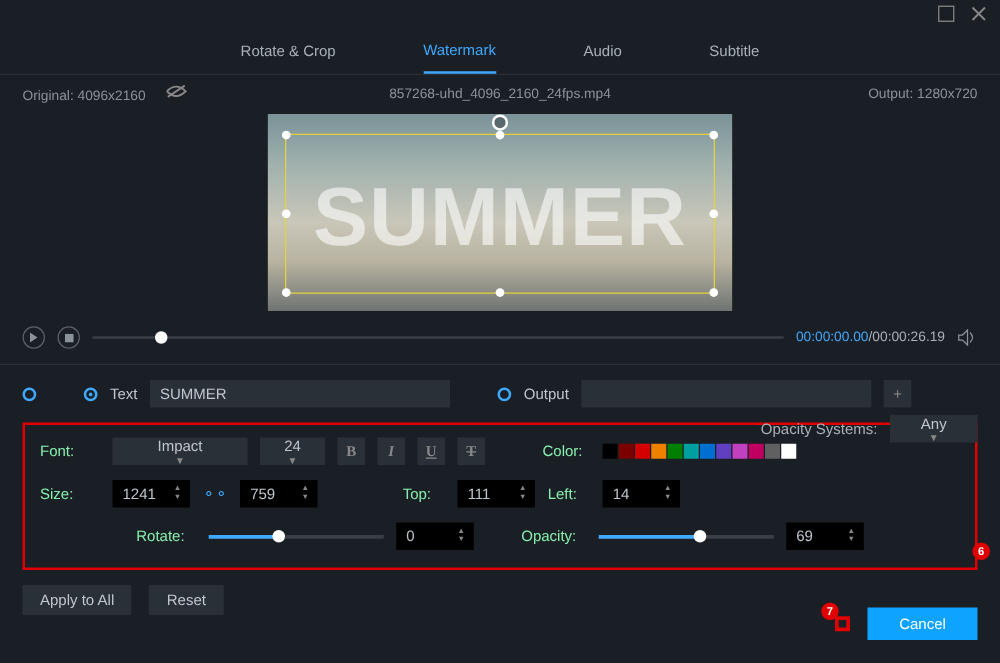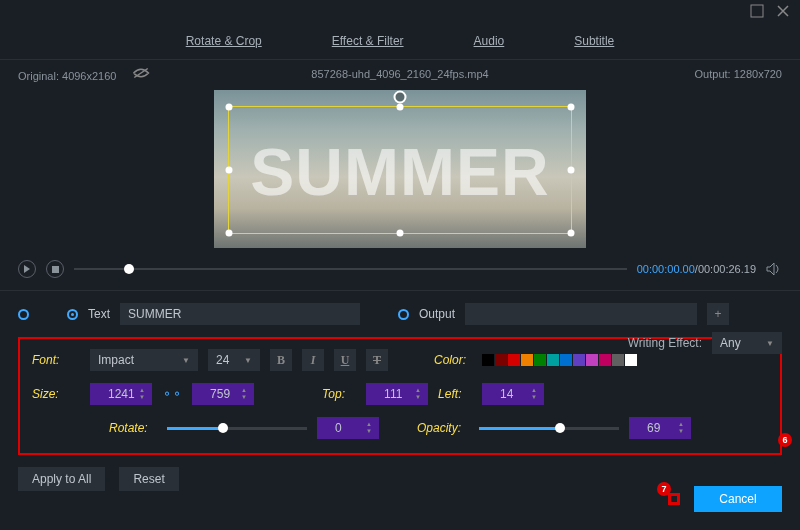--- a/index.html
+++ b/index.html
@@ -1,21 +1,21 @@
 <!DOCTYPE html>
 <html><head>
 <meta charset="utf-8">
 <style>
 * { margin: 0; padding: 0; box-sizing: border-box; font-family: -apple-system, "Segoe UI", Arial, sans-serif; }
 body { background: #1a1f26; color: #a8b0b8; font-size: 12px; overflow: hidden; width: 800px; height: 530px; }
 
 .titlebar { height: 22px; display: flex; justify-content: flex-end; padding: 4px 10px; gap: 12px; }
 .titlebar .win-btn { width: 14px; height: 14px; color: #888; cursor: pointer; }
 
-.tabbar { height: 38px; display: flex; justify-content: center; align-items: center; gap: 70px; border-bottom: 1px solid #2a2f36; text-decoration: underline; }
+.tabbar { height: 38px; display: flex; justify-content: center; align-items: center; gap: 70px; border-bottom: 1px solid #2a2f36; }
 .tabbar .tab { color: #a8b0b8; cursor: pointer; padding: 10px 0; }
 .tabbar .tab.active { color: #3fa9ff; border-bottom: 2px solid #3fa9ff; }
 
 .infobar { display: flex; justify-content: space-between; align-items: center; padding: 6px 18px; font-size: 11px; color: #8a929a; }
 .infobar .center { position: absolute; left: 50%; transform: translateX(-50%); }
 .eye-off { color: #888; margin-left: 12px; }
 
 .preview { display: flex; justify-content: center; padding: 2px 0 6px 0; }
 .video-box { width: 372px; height: 158px; background: #000; position: relative; overflow: hidden; }
 .beach { position: absolute; inset: 0; background: linear-gradient(180deg, #7a9298 0%, #9fb0ae 25%, #c9c7b9 55%, #b8b2a0 75%, #6e7472 100%); }
@@ -39,24 +39,24 @@
 .txtbox { background: #2a3038; border: none; height: 22px; color: #c0c6ce; padding: 0 8px; font-size: 12px; }
 .txtbox.wide1 { width: 240px; }
 .txtbox.wide2 { width: 232px; }
 .plusbtn { width: 22px; height: 22px; background: #2a3038; color: #888; display: flex; align-items: center; justify-content: center; cursor: pointer; }
 
 .redbox { margin: 0 18px; border: 2px solid #e00000; padding: 10px 12px 14px 12px; position: relative; }
 .red-badge { position: absolute; right: -12px; bottom: 6px; width: 14px; height: 14px; background: #e00000; color: #fff; border-radius: 50%; font-size: 9px; display: flex; align-items: center; justify-content: center; font-weight: bold; }
 
 .row { display: flex; align-items: center; gap: 10px; margin-bottom: 12px; }
 .row:last-child { margin-bottom: 0; justify-content: center; }
-.lbl { width: 48px; font-size: 12px; color: #fde047; font-style: italic; }
-.sel { background: #2a3038; height: 22px; color: #c0c6ce; padding: 0 8px; display: flex; align-items: center; justify-content: space-between; cursor: pointer; }
+.lbl { width: 48px; font-size: 12px; color: #86efac; }
+.sel { background: #2a3038; height: 22px; color: #c0c6ce; padding: 0 8px; display: flex; align-items: center; justify-content: space-between; cursor: pointer; flex-direction: column; }
 .sel .caret { font-size: 8px; color: #888; }
-.num { background: #4c1d95; height: 22px; width: 62px; color: #c0c6ce; padding: 0 18px; display: flex; align-items: center; position: relative; }
+.num { background: #000000; height: 22px; width: 62px; color: #c0c6ce; padding: 0 8px; display: flex; align-items: center; position: relative; }
 .num .spin { position: absolute; right: 3px; top: 0; bottom: 0; width: 10px; display: flex; flex-direction: column; justify-content: center; color: #888; font-size: 6px; line-height: 7px; cursor: pointer; }
 .fmtbtn { width: 22px; height: 22px; background: #2a3038; color: #888; display: flex; align-items: center; justify-content: center; cursor: pointer; font-weight: bold; font-family: Georgia, serif; }
 .fmtbtn.u { text-decoration: underline; }
 .fmtbtn.s { text-decoration: line-through; }
 .link-icon { color: #3fa9ff; cursor: pointer; font-size: 12px; }
 .swatches { display: flex; gap: 1px; }
 .sw { width: 12px; height: 12px; cursor: pointer; }
 .slider { flex: 0 0 140px; height: 3px; background: #3a3f46; position: relative; }
 .slider .fill { position: absolute; left: 0; top: 0; bottom: 0; background: #3fa9ff; }
 .slider .thumb { position: absolute; top: 50%; width: 10px; height: 10px; background: #fff; border-radius: 50%; transform: translate(-50%,-50%); }
@@ -84,21 +84,21 @@
   </div>
   <div class="win-btn">
     <svg viewBox="0 0 14 14" width="14" height="14">
         <path d="M2 2 L12 12 M12 2 L2 12" stroke="#888" stroke-width="1.5"></path>
       </svg>
   </div>
 </div>
 
 <div class="tabbar">
   <div class="tab">Rotate &amp; Crop</div>
-  <div class="tab">Effect &amp; Filter</div>
+  <div class="tab active">Watermark</div>
   <div class="tab">Audio</div>
   <div class="tab">Subtitle</div>
 </div>
 
 <div class="infobar">
   <span>
     <span>Original: 4096x2160</span>
     <span class="eye-off">
       <svg width="18" height="14" viewBox="0 0 24 16" style="display:inline">
           <path d="M2 8 Q12 -2 22 8 Q12 18 2 8" fill="none" stroke="#888" stroke-width="2"></path>
@@ -240,21 +240,21 @@
         <div class="thumb" id="opthumb" style="left: 58%;"></div>
     </div>
     <div class="num">
         <span>69</span>
         <span class="spin">▲<br>▼</span>
       </div>
   </div>
 </div>
 
 <div class="writing">
-  <span>Writing Effect:</span>
+  <span>Opacity Systems:</span>
   <div class="sel" style="width:70px">
       <span>Any</span>
       <span class="caret">▼</span>
     </div>
 </div>
 
 <div class="actions">
   <div class="abtn">Apply to All</div>
   <div class="abtn">Reset</div>
 </div>

